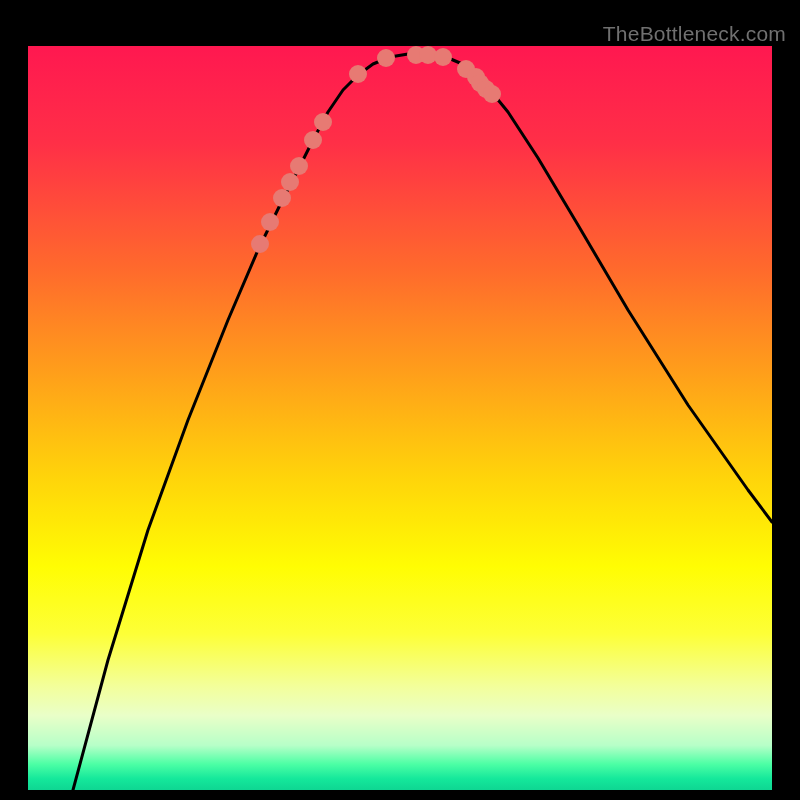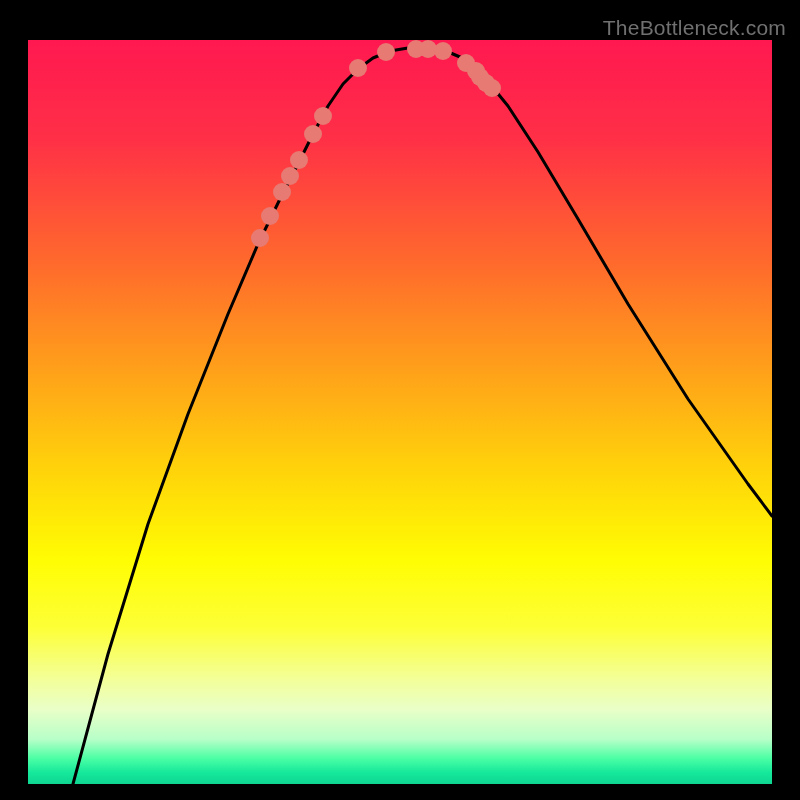--- a/index.html
+++ b/index.html
@@ -7,21 +7,21 @@
     padding: 0;
     width: 800px;
     height: 800px;
     background: #000;
     overflow: hidden;
     font-family: Arial, Helvetica, sans-serif;
   }
   .frame {
     position: absolute;
     left: 0;
-    top: 12px;
+    top: 18px;
     width: 800px;
     height: 604px;
     background: #000;
   }
   .plot-area {
     position: absolute;
     left: 28px;
     top: 28px;
     width: 744px;
     height: 744px;

